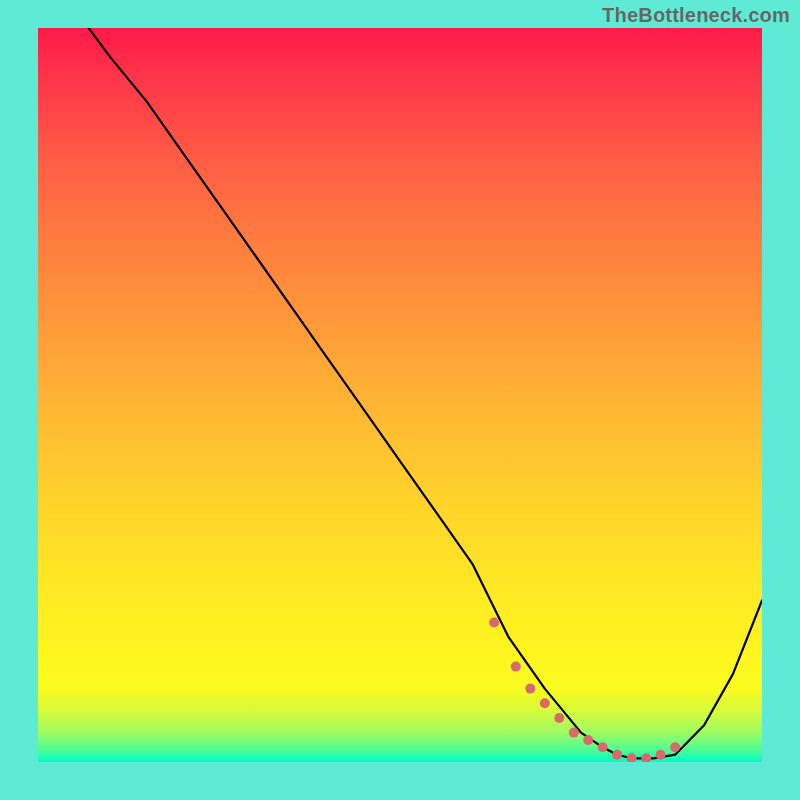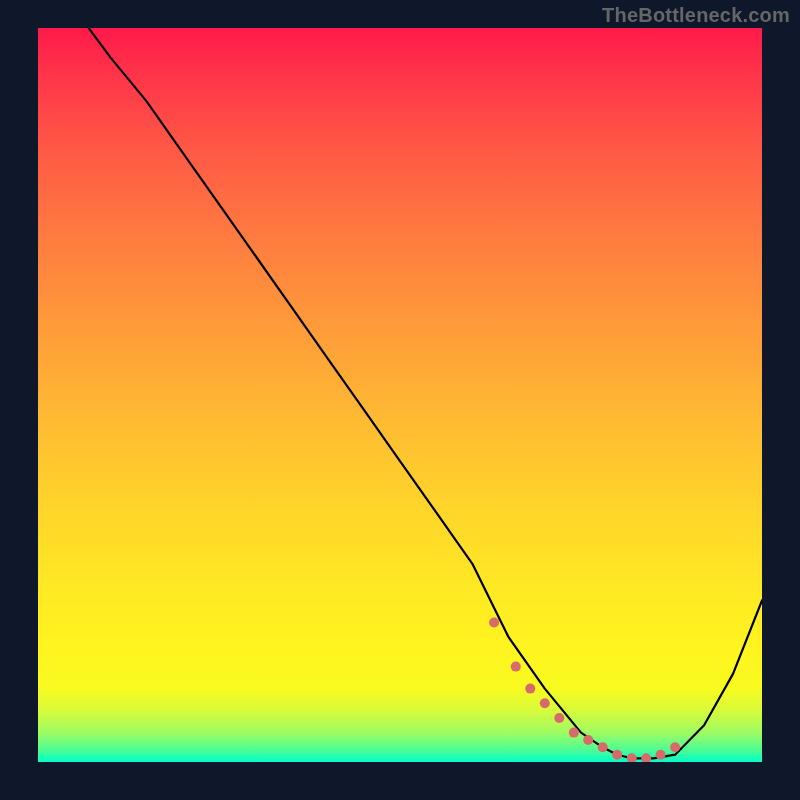--- a/index.html
+++ b/index.html
@@ -8,21 +8,21 @@
     width: 800px;
     height: 800px;
     background: #000;
     overflow: hidden;
     font-family: Arial, Helvetica, sans-serif;
   }
   .frame {
     position: relative;
     width: 800px;
     height: 800px;
-    background: #0f172a;
+    background: #5eead4;
   }
   .watermark {
     position: absolute;
     top: 4px;
     right: 10px;
     color: #666;
     font-size: 20px;
     font-weight: 600;
     letter-spacing: 0.2px;
     z-index: 10;

